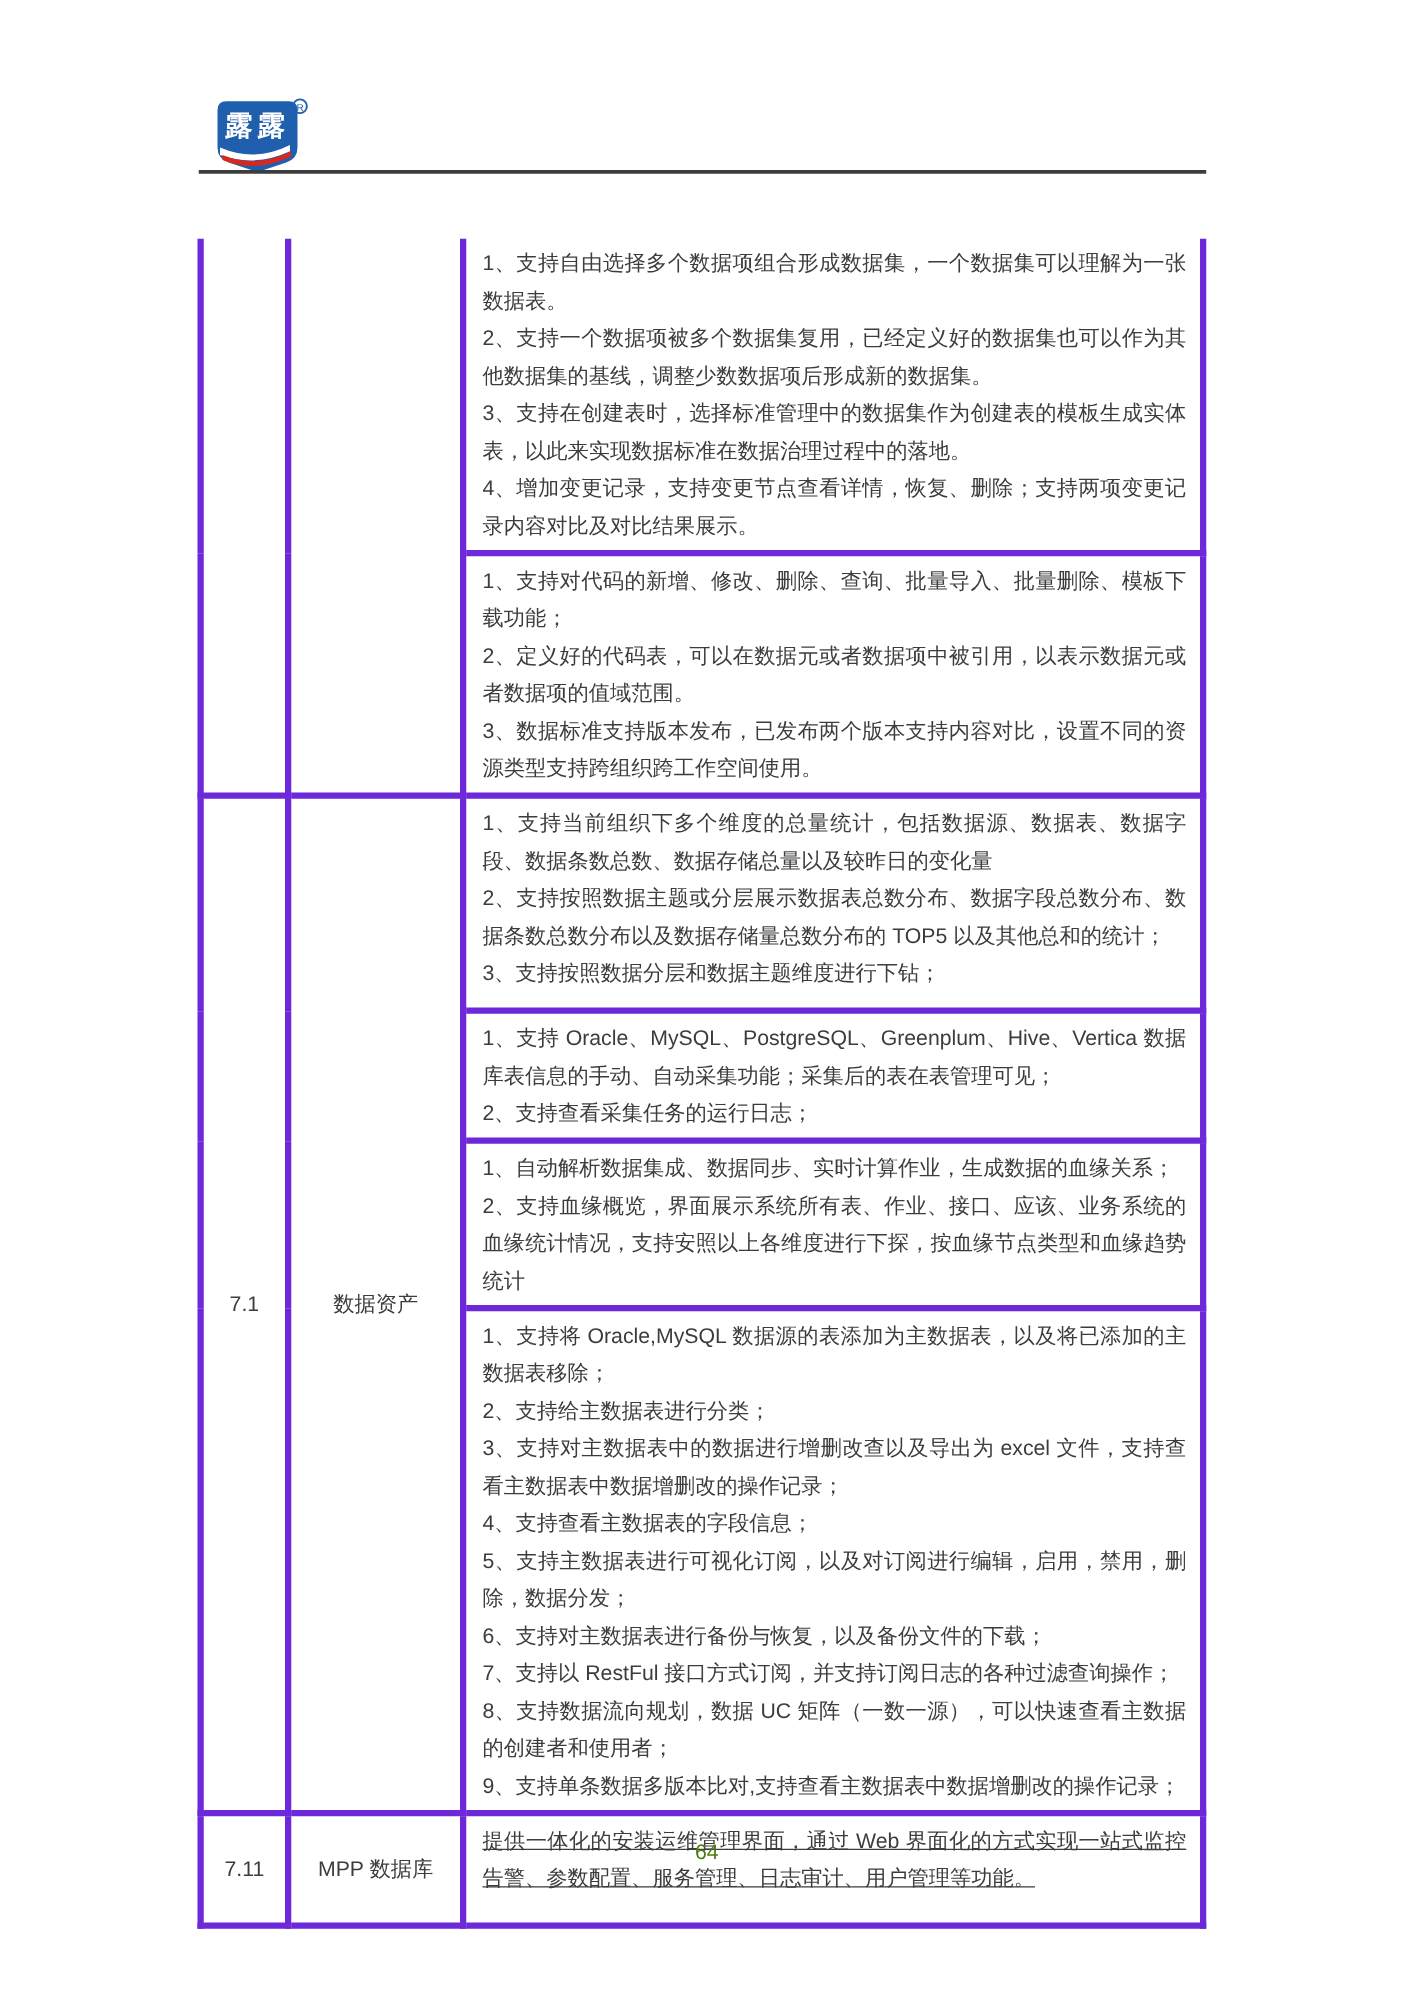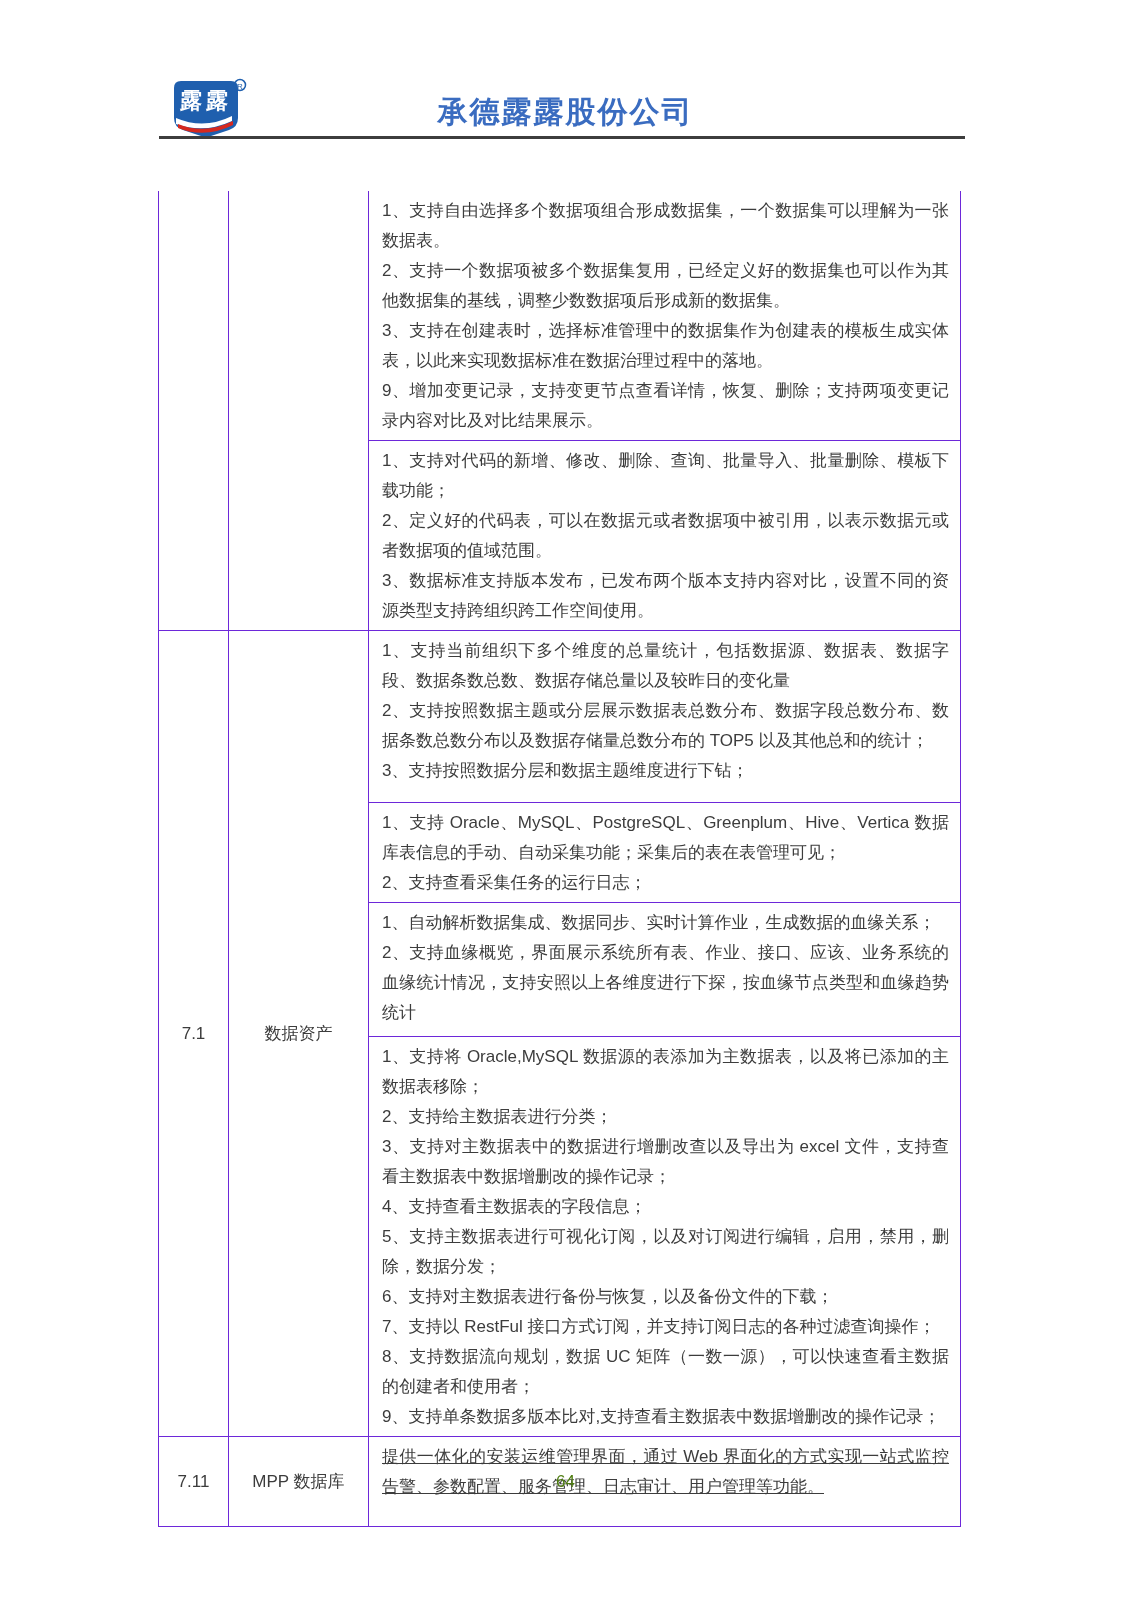--- a/index.html
+++ b/index.html
@@ -28,21 +28,21 @@
   }
 
   
   .doc-table {
     position:absolute; left:158px; top:191px;
     width:802px;
     border-collapse:collapse;
     table-layout:fixed;
   }
   .doc-table td {
-    border:1px solid #6d28d9;
+    border:5px solid #6d28d9;
     vertical-align:top;
     font-size:17px;
     line-height:30px;
     padding:5px 11px 4px 13px;
     text-align:justify;
   }
   .doc-table tr:first-child td { border-top:0; }
   .col-id   { width:70px; }
   .col-cat  { width:140px; }
   .col-req  { width:592px; }
@@ -74,39 +74,38 @@
     <svg width="78" height="60" viewBox="0 0 78 60">
       <path d="M4 10 q0 -7 7 -7 h50 q7 0 7 7 v30 q0 9 -9 12 l-18 6 q-5 2 -10 0 l-18 -6 q-9 -3 -9 -12 z" fill="#1f5fae"></path>
       <text x="21" y="30" text-anchor="middle" font-size="22" font-weight="bold" fill="#ffffff" font-family="'Liberation Sans','DejaVu Sans',sans-serif">露</text>
       <text x="47" y="30" text-anchor="middle" font-size="22" font-weight="bold" fill="#ffffff" font-family="'Liberation Sans','DejaVu Sans',sans-serif">露</text>
       <path d="M6 40 Q 34 52 62 38 L62 43 Q 34 56 6 46 Z" fill="#ffffff"></path>
       <path d="M8 46 Q 35 57 63 43 L63 47 Q 35 61 8 50 Z" fill="#d6281e"></path>
       <circle cx="70" cy="7" r="5.5" fill="none" stroke="#1f5fae" stroke-width="1.5"></circle>
       <text x="70" y="10.5" text-anchor="middle" font-size="8" fill="#1f5fae" font-family="'Liberation Sans',sans-serif">R</text>
     </svg>
   </div>
-  <div class="page-title">承德露露股份公司</div>
   <div class="header-rule"></div>
 
   <table class="doc-table">
     <colgroup>
       <col class="col-id">
         <col class="col-cat">
         <col class="col-req">
     </colgroup>
     <tbody>
 
       <tr>
         <td class="label-cell" rowspan="2"></td>
         <td class="label-cell" rowspan="2"></td>
         <td class="cell-a">
             <p class="item">1、支持自由选择多个数据项组合形成数据集，一个数据集可以理解为一张数据表。</p>
             <p class="item">2、支持一个数据项被多个数据集复用，已经定义好的数据集也可以作为其他数据集的基线，调整少数数据项后形成新的数据集。</p>
             <p class="item">3、支持在创建表时，选择标准管理中的数据集作为创建表的模板生成实体表，以此来实现数据标准在数据治理过程中的落地。</p>
-            <p class="item">9、增加变更记录，支持变更节点查看详情，恢复、删除；支持两项变更记录内容对比及对比结果展示。</p>
+            <p class="item">4、增加变更记录，支持变更节点查看详情，恢复、删除；支持两项变更记录内容对比及对比结果展示。</p>
           </td>
       </tr>
       <tr>
         <td class="cell-b">
             <p class="item">1、支持对代码的新增、修改、删除、查询、批量导入、批量删除、模板下载功能；</p>
             <p class="item">2、定义好的代码表，可以在数据元或者数据项中被引用，以表示数据元或者数据项的值域范围。</p>
             <p class="item">3、数据标准支持版本发布，已发布两个版本支持内容对比，设置不同的资源类型支持跨组织跨工作空间使用。</p>
           </td>
       </tr>
 

